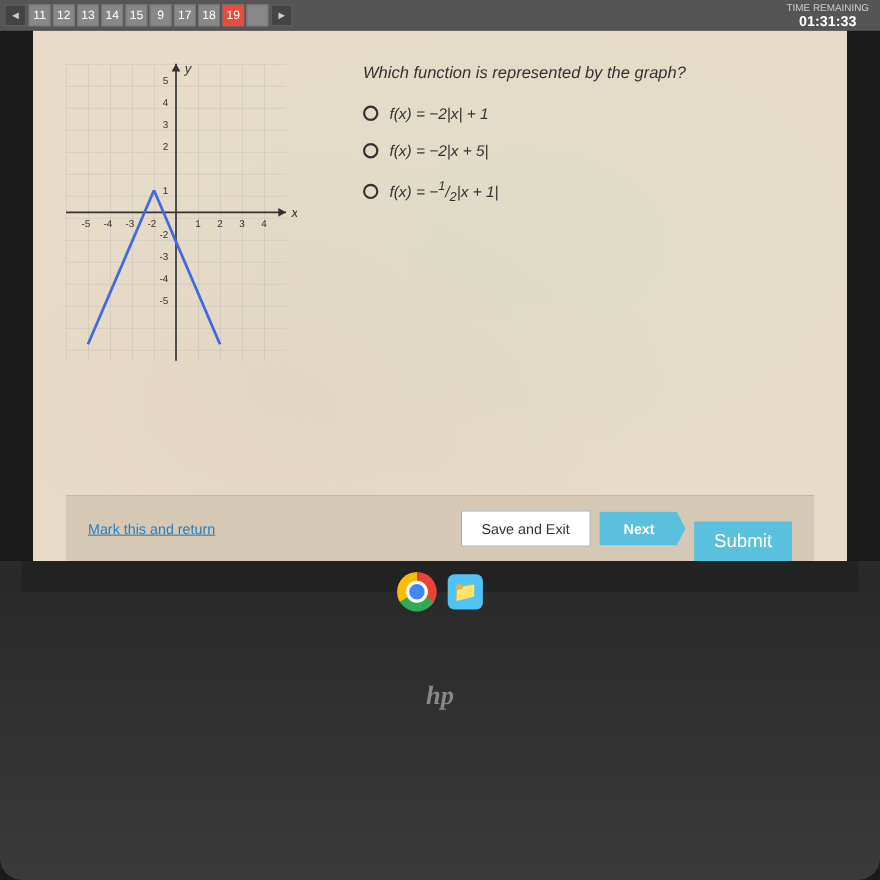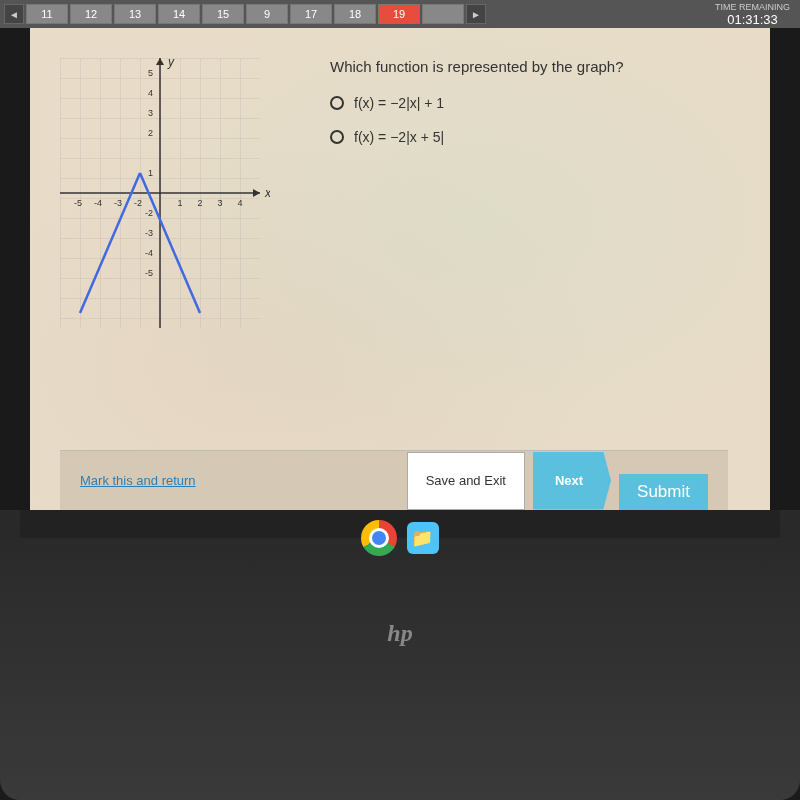--- a/index.html
+++ b/index.html
@@ -43,21 +43,21 @@
       color: #ccc;
       display: flex;
       align-items: center;
       justify-content: center;
       font-size: 10px;
       cursor: pointer;
       border: 1px solid #666;
     }
 
     .nav-number {
-      width: 42px;
+      width: 20px;
       height: 20px;
       background: #888;
       color: white;
       display: flex;
       align-items: center;
       justify-content: center;
       font-size: 11px;
       cursor: pointer;
       border: 1px solid #777;
     }
@@ -78,20 +78,21 @@
     .graph-area {
       width: 240px;
       flex-shrink: 0;
       position: relative;
     }
 
     
     .question-area {
       flex: 1;
       padding: 10px 20px;
+      font-style: italic;
     }
 
     .question-text {
       font-size: 15px;
       color: #333;
       margin-bottom: 20px;
       font-weight: normal;
     }
 
     .option {
@@ -113,41 +114,42 @@
     .option-text {
       font-size: 14px;
       color: #333;
     }
 
     
     .bottom-bar {
       position: absolute;
       bottom: 0;
       left: 30px;
-      right: 42px;
+      right: 30px;
       height: 60px;
       background: #d5c9b5;
       border-top: 1px solid #bbb;
       display: flex;
       align-items: center;
       padding: 0 20px;
       gap: 16px;
     }
 
     .mark-return {
       color: #2980b9;
       font-size: 13px;
       text-decoration: underline;
       cursor: pointer;
     }
 
     .bottom-buttons {
       display: flex;
       gap: 8px;
       margin-left: auto;
+      align-items: center;
     }
 
     .btn-save {
       background: white;
       border: 1px solid #aaa;
       padding: 8px 18px;
       font-size: 13px;
       cursor: pointer;
       color: #333;
     }
@@ -270,21 +272,21 @@
   <div class="nav-number">14</div>
   <div class="nav-number">15</div>
   <div class="nav-number">9</div>
   <div class="nav-number">17</div>
   <div class="nav-number">18</div>
   <div class="nav-number active">19</div>
   <div class="nav-number"></div>
   <div class="nav-arrow">►</div>
   <div style="margin-left:auto; text-align:center; padding-right:6px;">
     <div style="color:#ccc; font-size:9px;">TIME REMAINING</div>
-    <div style="color:white; font-size:13px; font-weight:normal;">01:31:33</div>
+    <div style="color:white; font-size:13px; font-weight:bold;">01:31:33</div>
   </div>
 </div>
 
 <div class="quiz-container" style="top:28px; height:482px;">
 
   <div class="main-content">
 
     <div class="graph-area">
       <svg width="220" height="290" viewBox="-10 -10 220 290">
 
@@ -337,20 +339,24 @@
         <div class="radio-circle"></div>
         <span class="option-text">f(x) = −2|x| + 1</span>
       </div>
 
 
       <div class="option">
         <div class="radio-circle"></div>
         <span class="option-text">f(x) = −2|x + 5|</span>
       </div>
 
+      <div class="option">
+        <div class="radio-circle"></div>
+        <span class="option-text">f(x) = −<sup>1</sup>/<sub>2</sub>|x + 1|</span>
+      </div>
     </div>
   </div>
 
   <div class="bottom-bar">
     <a class="mark-return">Mark this and return</a>
     <div class="bottom-buttons">
       <button class="btn-save">Save and Exit</button>
       <button class="btn-next">Next</button>
       <button class="btn-submit">Submit</button>
     </div>

